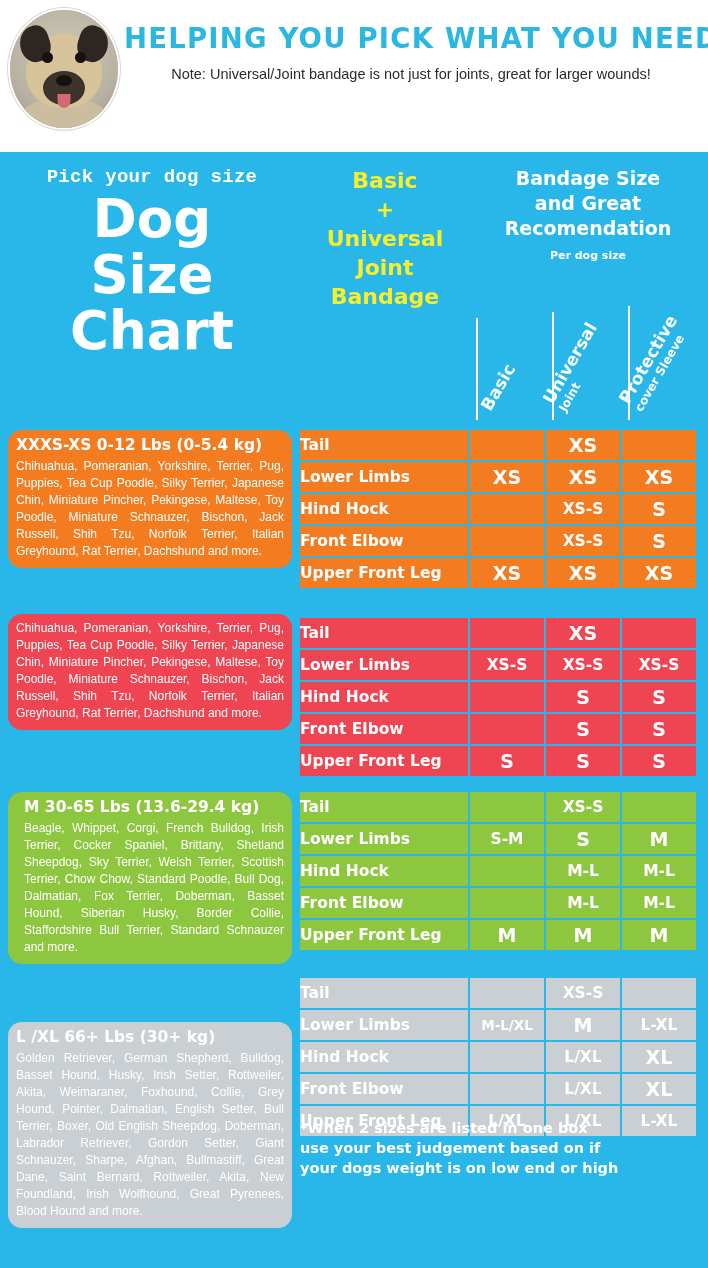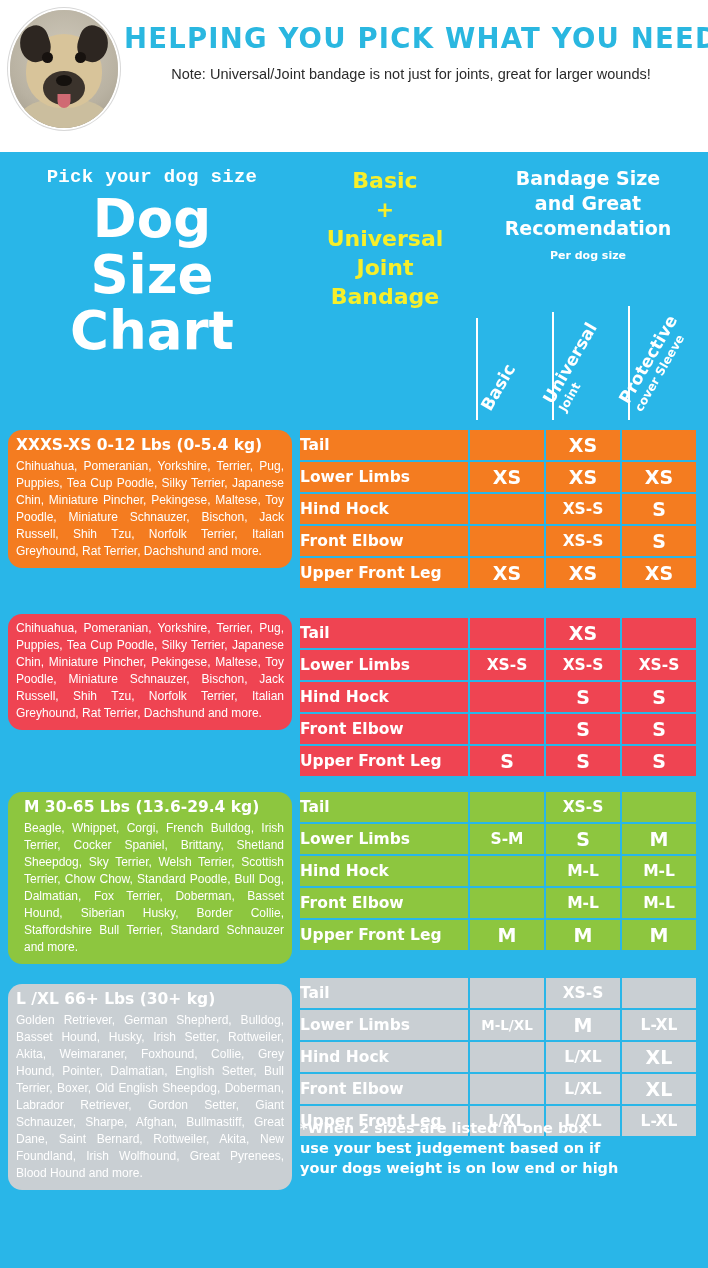--- a/index.html
+++ b/index.html
@@ -354,21 +354,21 @@
         <div class="gcell sm">M-L</div>
       </div>
       <div class="grow">
         <div class="gname">Upper Front Leg</div>
         <div class="gcell">M</div>
         <div class="gcell">M</div>
         <div class="gcell">M</div>
       </div>
     </div>
 
-    <div class="card c-grey" style="top:832px;">
+    <div class="card c-grey" style="top:870px;">
       <div class="card-head">
         <span>L /XL</span>
         <span class="wt">66+ Lbs (30+ kg)</span>
       </div>
       <div class="card-body">Golden Retriever, German Shepherd, Bulldog, Basset Hound, Husky, Irish Setter, Rottweiler, Akita, Weimaraner, Foxhound, Collie, Grey Hound, Pointer, Dalmatian, English Setter, Bull Terrier, Boxer, Old English Sheepdog, Doberman, Labrador Retriever, Gordon Setter, Giant Schnauzer, Sharpe, Afghan, Bullmastiff, Great Dane, Saint Bernard, Rottweiler, Akita, New Foundland, Irish Wolfhound, Great Pyrenees, Blood Hound and more.</div>
     </div>
     <div class="grid g-grey" style="top:826px;">
       <div class="grow">
         <div class="gname">Tail</div>
         <div class="gcell"></div>

